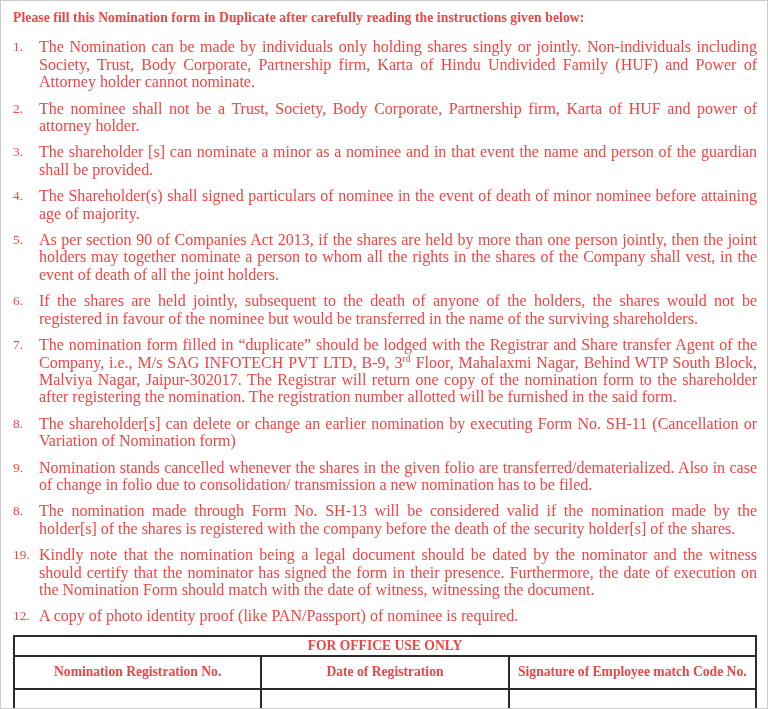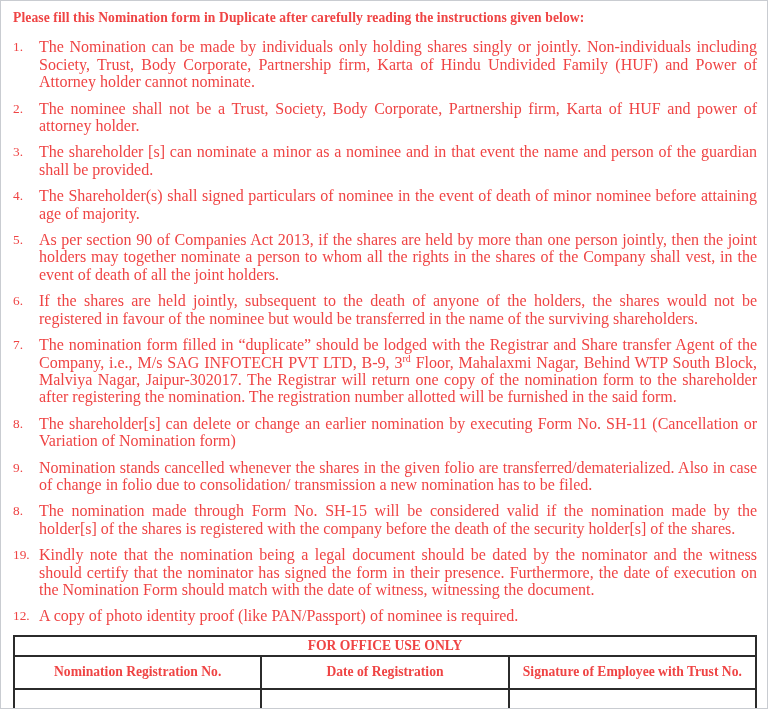--- a/index.html
+++ b/index.html
@@ -116,42 +116,42 @@
     <div class="itext">The shareholder[s] can delete or change an earlier nomination by executing Form No. SH-11 (Cancellation or Variation of Nomination form)</div>
   </div>
 
   <div class="instruction">
     <span class="inum">9.</span>
     <div class="itext">Nomination stands cancelled whenever the shares in the given folio are transferred/dematerialized. Also in case of change in folio due to consolidation/ transmission a new nomination has to be filed.</div>
   </div>
 
   <div class="instruction">
     <span class="inum">8.</span>
-    <div class="itext">The nomination made through Form No. SH-15 will be considered valid if the nomination made by the holder[s] of the shares is registered with the company before the death of the security holder[s] of the shares.</div>
+    <div class="itext">The nomination made through Form No. SH-13 will be considered valid if the nomination made by the holder[s] of the shares is registered with the company before the death of the security holder[s] of the shares.</div>
   </div>
 
   <div class="instruction">
     <span class="inum">19.</span>
     <div class="itext">Kindly note that the nomination being a legal document should be dated by the nominator and the witness should certify that the nominator has signed the form in their presence. Furthermore, the date of execution on the Nomination Form should match with the date of witness, witnessing the document.</div>
   </div>
 
   <div class="instruction last-item">
     <span class="inum">12.</span>
     <div class="itext">A copy of photo identity proof (like PAN/Passport) of nominee is required.</div>
   </div>
 
   <table class="office">
     <tbody>
         <tr>
       <th class="span-head" colspan="3">FOR OFFICE USE ONLY</th>
     </tr>
     <tr>
       <th class="col-head">Nomination Registration No.</th>
       <th class="col-head">Date of Registration</th>
-      <th class="col-head">Signature of Employee with Trust No.</th>
+      <th class="col-head">Signature of Employee match Code No.</th>
     </tr>
     <tr>
       <td class="blank"></td>
       <td class="blank"></td>
       <td class="blank"></td>
     </tr>
   </tbody>
     </table>
 
 </div>

